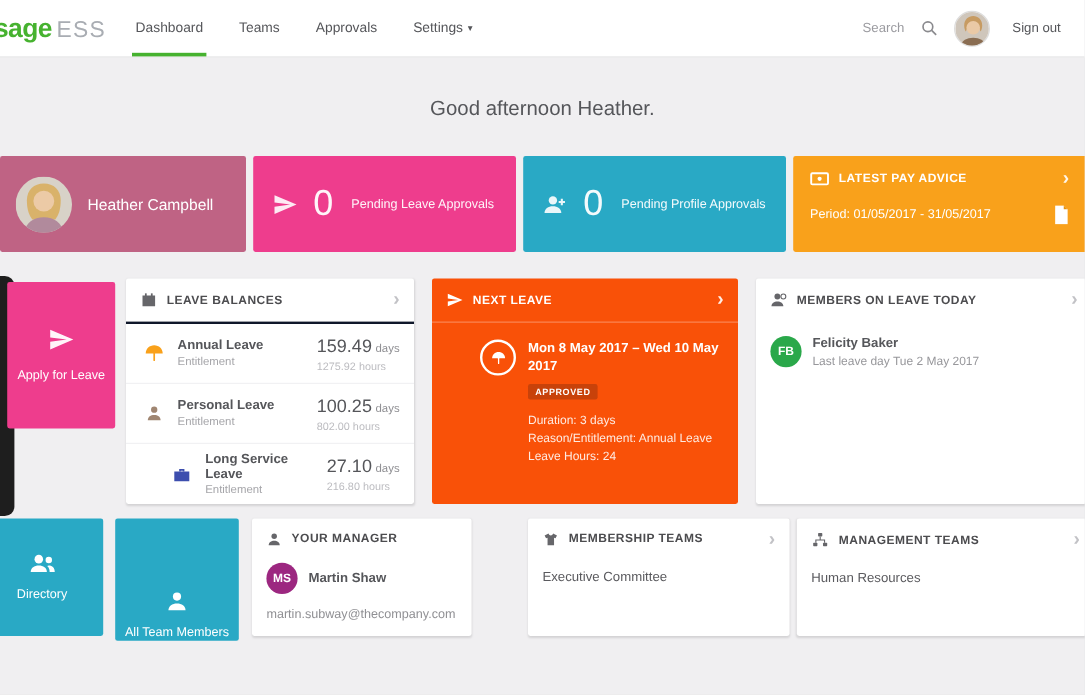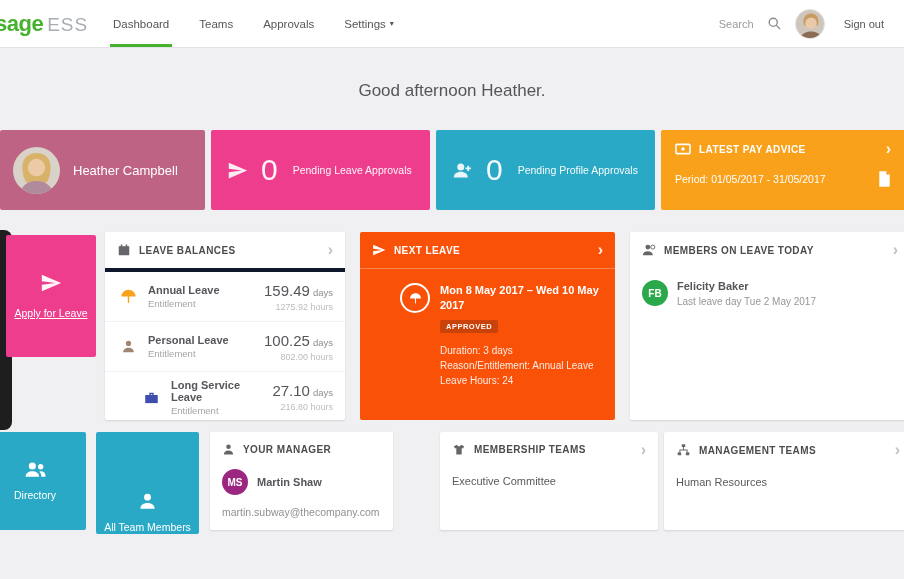--- a/index.html
+++ b/index.html
@@ -49,29 +49,29 @@
   .pay-top{display:flex;align-items:center;gap:8px;}
   .pay-title{font-size:10px;font-weight:bold;color:#fff;letter-spacing:.4px;}
   .pay-top .chev{margin-right:14px;}
   .pay-bottom{display:flex;align-items:center;margin-top:15px;}
   .pay-period{font-size:10.5px;color:#fff;}
   .pay-doc{margin-left:auto;margin-right:14px;}
 
   
   .edge-card{top:230px;left:-28px;width:40px;height:200px;background:#1e1e1e;border-radius:8px;}
   .c-apply{top:235px;left:6px;width:90px;height:122px;background:#ee3d8d;display:flex;flex-direction:column;align-items:center;justify-content:center;gap:12px;}
-  .apply-label{font-size:10.5px;color:#fff;text-align:center;line-height:1.35;padding:0 8px;text-decoration:underline;}
+  .apply-label{font-size:10.5px;color:#fff;text-align:center;line-height:1.35;padding:0 8px;}
   .c-lb{top:232px;left:105px;width:240px;height:188px;}
-  .c-lb .card-head{border-bottom:4px solid #0f172a;}
+  .c-lb .card-head{border-bottom:2px solid #0f172a;}
   .lb-row{display:flex;align-items:center;padding:7px 12px;height:50px;border-bottom:1px solid #f1f1f3;cursor:pointer;}
   .lb-row:last-child{border-bottom:none;padding-left:35px;}
   .lb-icon{width:22px;margin-right:9px;flex:none;display:flex;justify-content:center;}
   .lb-name{font-size:11px;color:#55565a;font-weight:bold;}
   .lb-sub{font-size:9.5px;color:#a5a5a9;margin-top:2px;}
-  .lb-val{margin-left:auto;text-align:right;}
+  .lb-val{margin-left:auto;}
   .lb-days{font-size:15px;color:#55565a;}
   .lb-unit{font-size:9.5px;color:#8e8e92;margin-left:3px;}
   .lb-hours{font-size:9px;color:#bcbcc0;margin-top:2px;}
   .c-nl{top:232px;left:360px;width:255px;height:188px;background:#f95108;}
   .c-nl .card-head{border-bottom:1px solid rgba(255,255,255,.3);}
   .nl-title{color:#fff;}
   .nl-body{display:flex;gap:10px;padding:14px 12px;margin-left:28px;}
   .nl-circle{width:30px;height:30px;border:2px solid #fff;border-radius:50%;flex:none;display:flex;align-items:center;justify-content:center;}
   .nl-date{font-size:11px;font-weight:bold;color:#fff;line-height:1.4;}
   .nl-badge{display:inline-block;background:#c8420a;color:#fff;font-size:7.5px;font-weight:bold;letter-spacing:.5px;padding:2px 6px;border-radius:2px;margin:6px 0 8px;}

